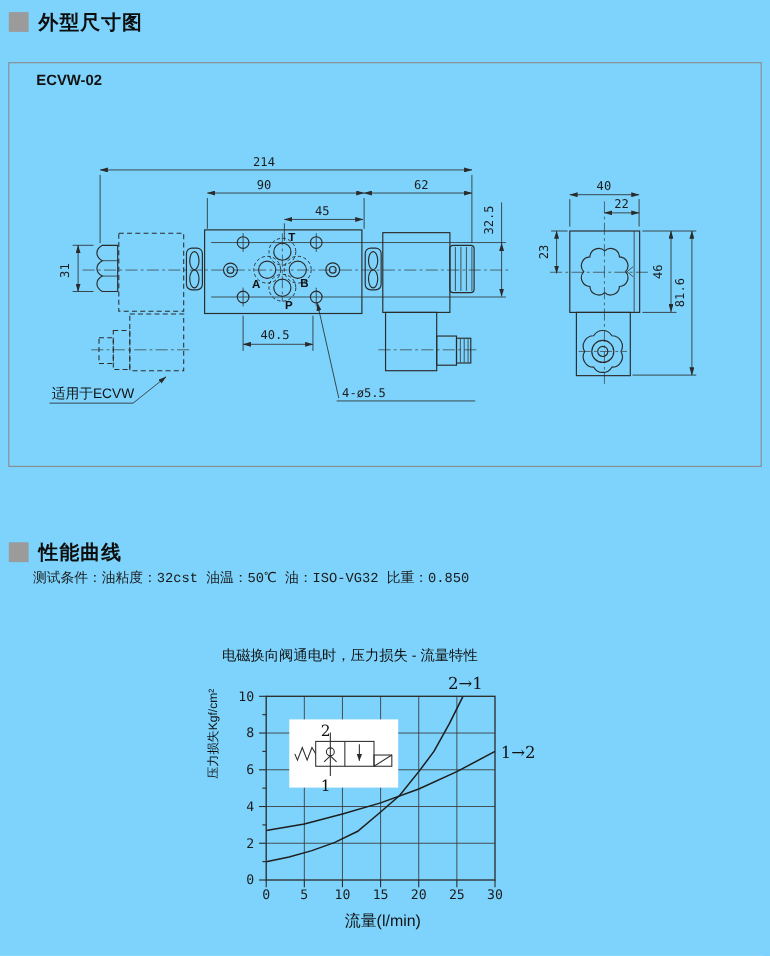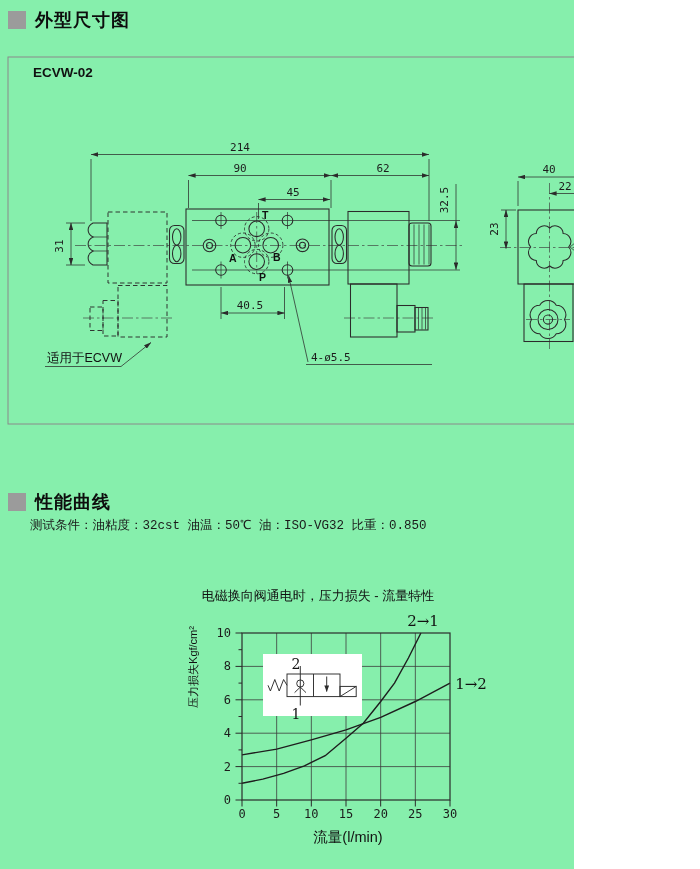--- a/index.html
+++ b/index.html
@@ -1,16 +1,16 @@
 <!DOCTYPE html>
 <html><head>
 <meta charset="utf-8">
 <style>
   html,body{margin:0;padding:0;background:#fff;}
-  #page{position:relative;width:574px;height:869px;background:#86efac;overflow:hidden;
+  #page{position:relative;width:700px;height:869px;background:#7dd3fc;overflow:hidden;
         font-family:"Liberation Sans",sans-serif;text-align:right;}
   .sec{position:absolute;left:8px;display:flex;align-items:center;gap:9px;}
   .sq{width:18px;height:18px;background:#9b9b9b;flex:0 0 auto;}
   .sec .t{font-weight:bold;font-size:18px;color:#0d0d0d;letter-spacing:1px;}
   #conds{position:absolute;left:30px;top:517px;font-size:12.5px;color:#1a1a1a;font-family:Liberation Mono, monospace;}
   svg{position:absolute;left:0;top:0;}
   
   .obj{stroke:#2b2b2b;stroke-width:1.05;fill:none;stroke-linecap:round;}
   .thin{stroke:#2b2b2b;stroke-width:.7;fill:none;}
   .dash{stroke:#2b2b2b;stroke-width:.95;fill:none;stroke-dasharray:4.5 3;}

